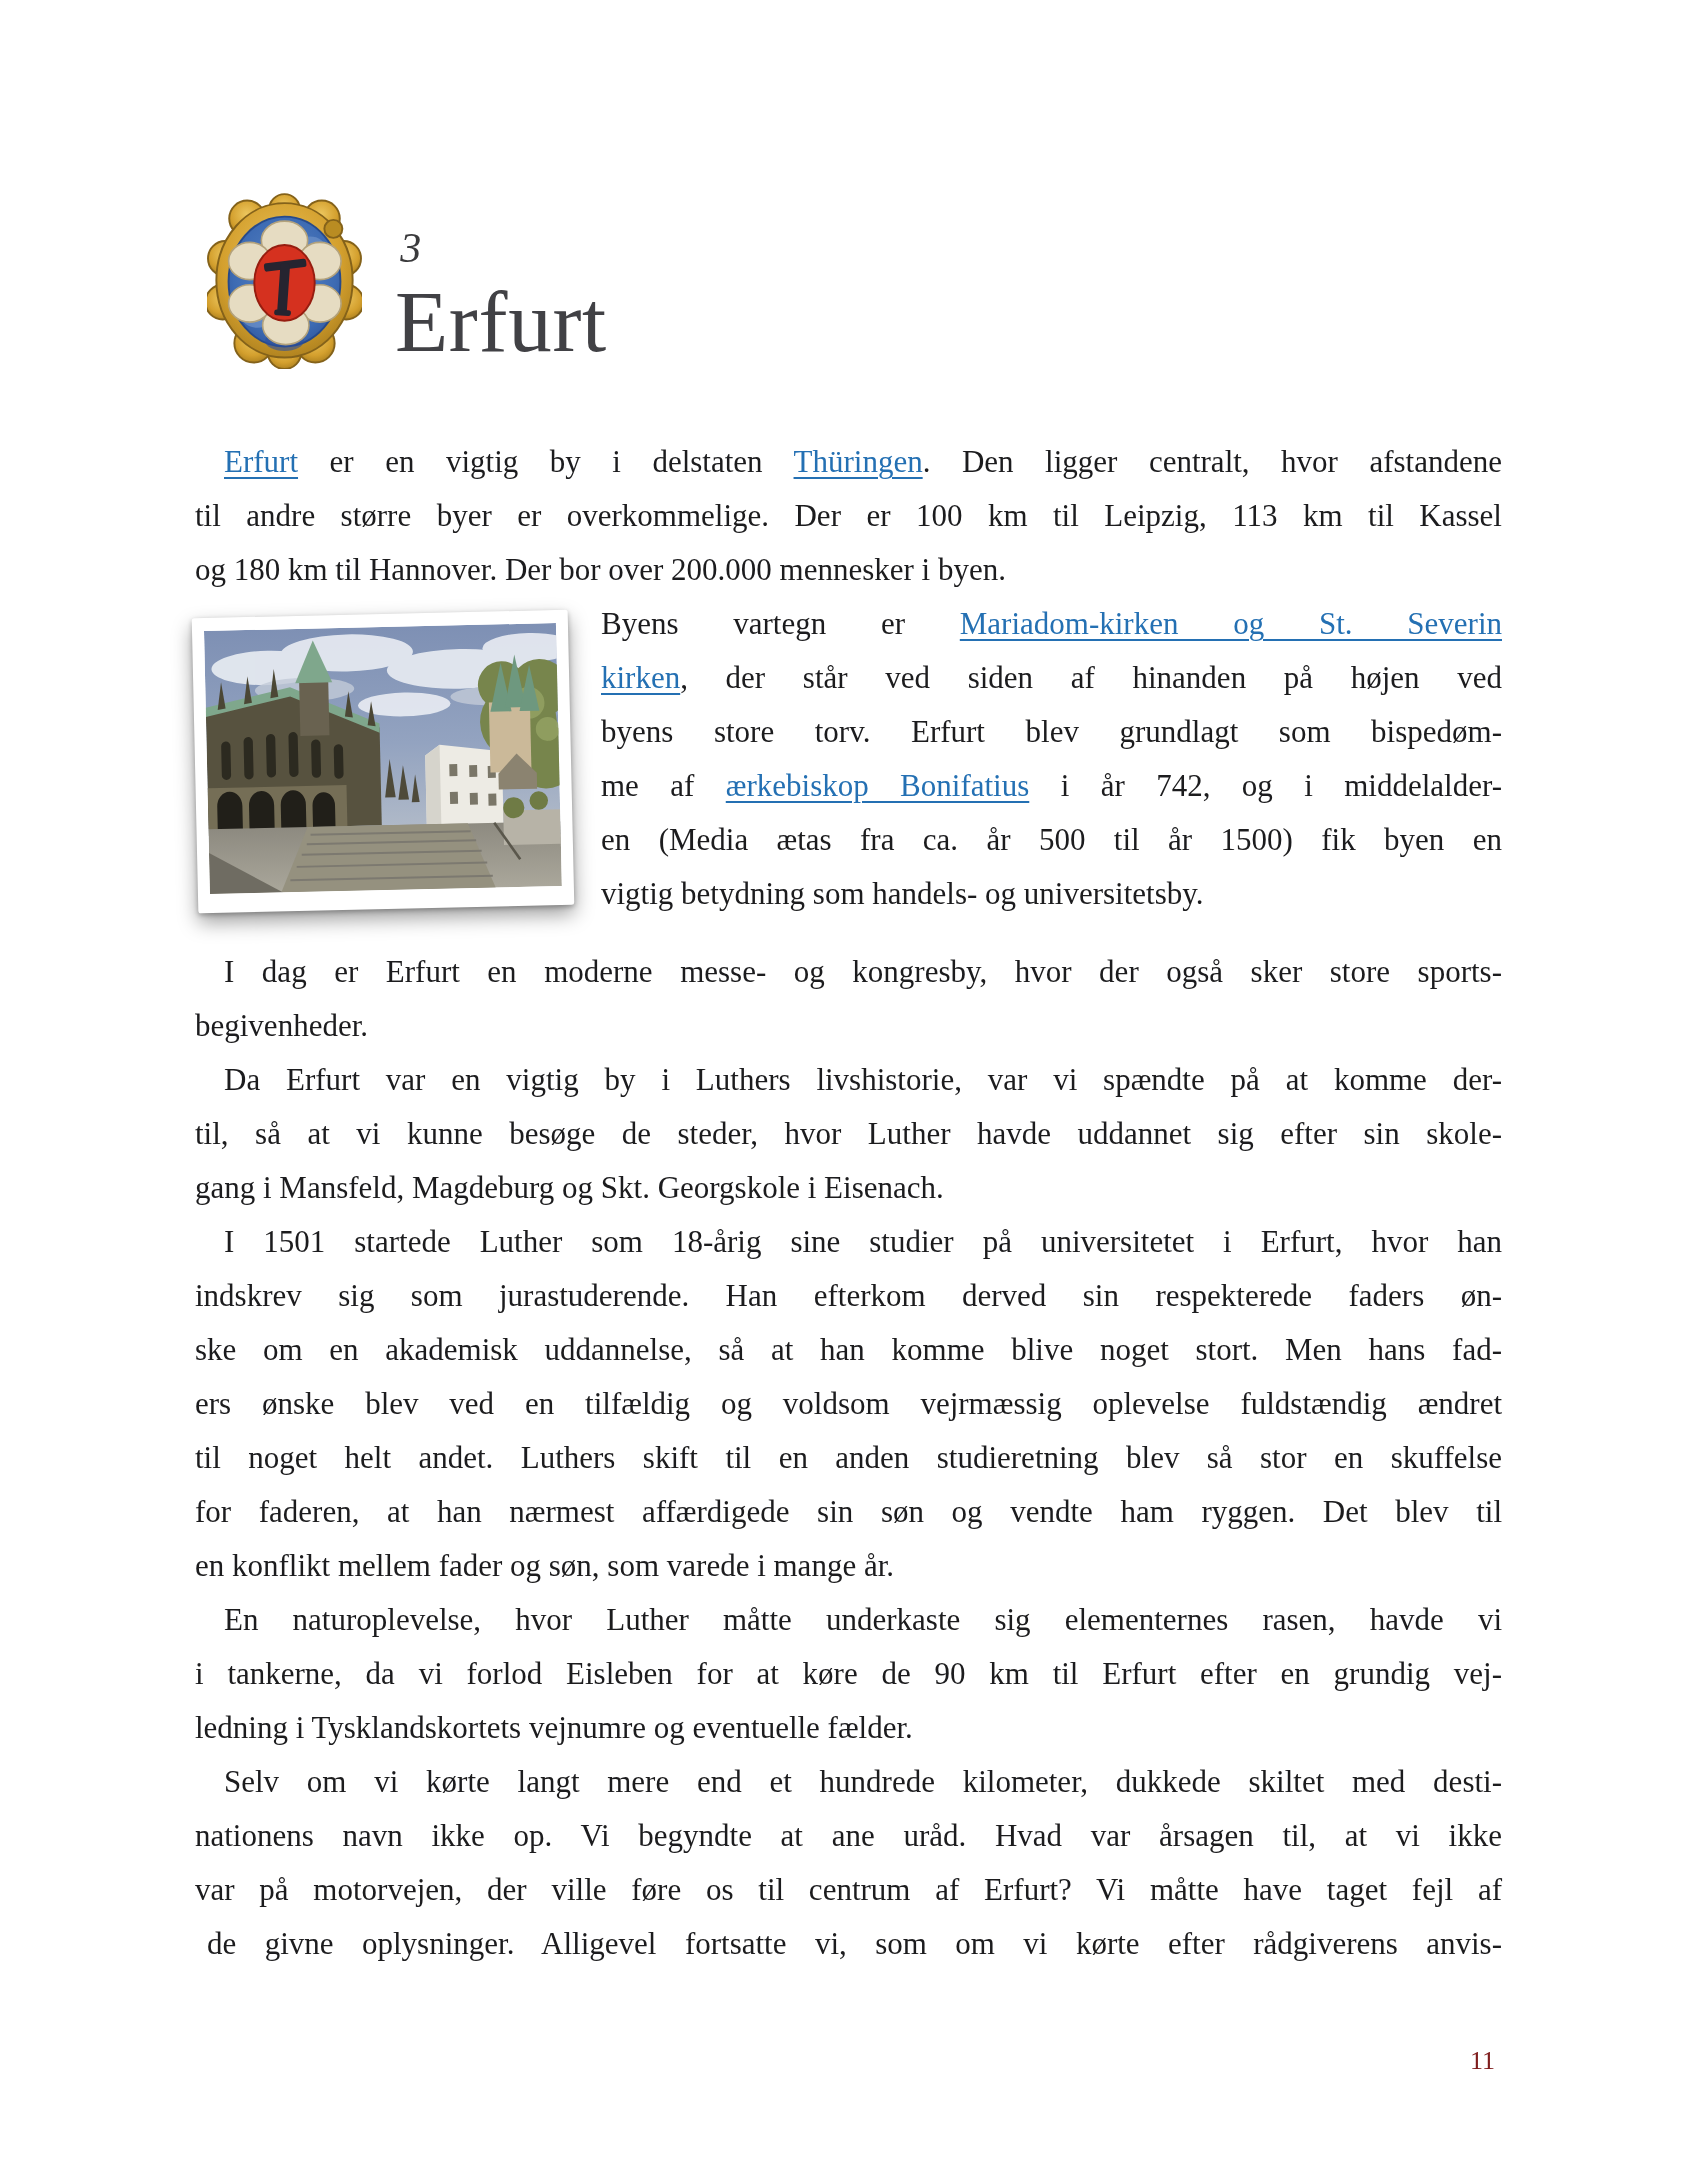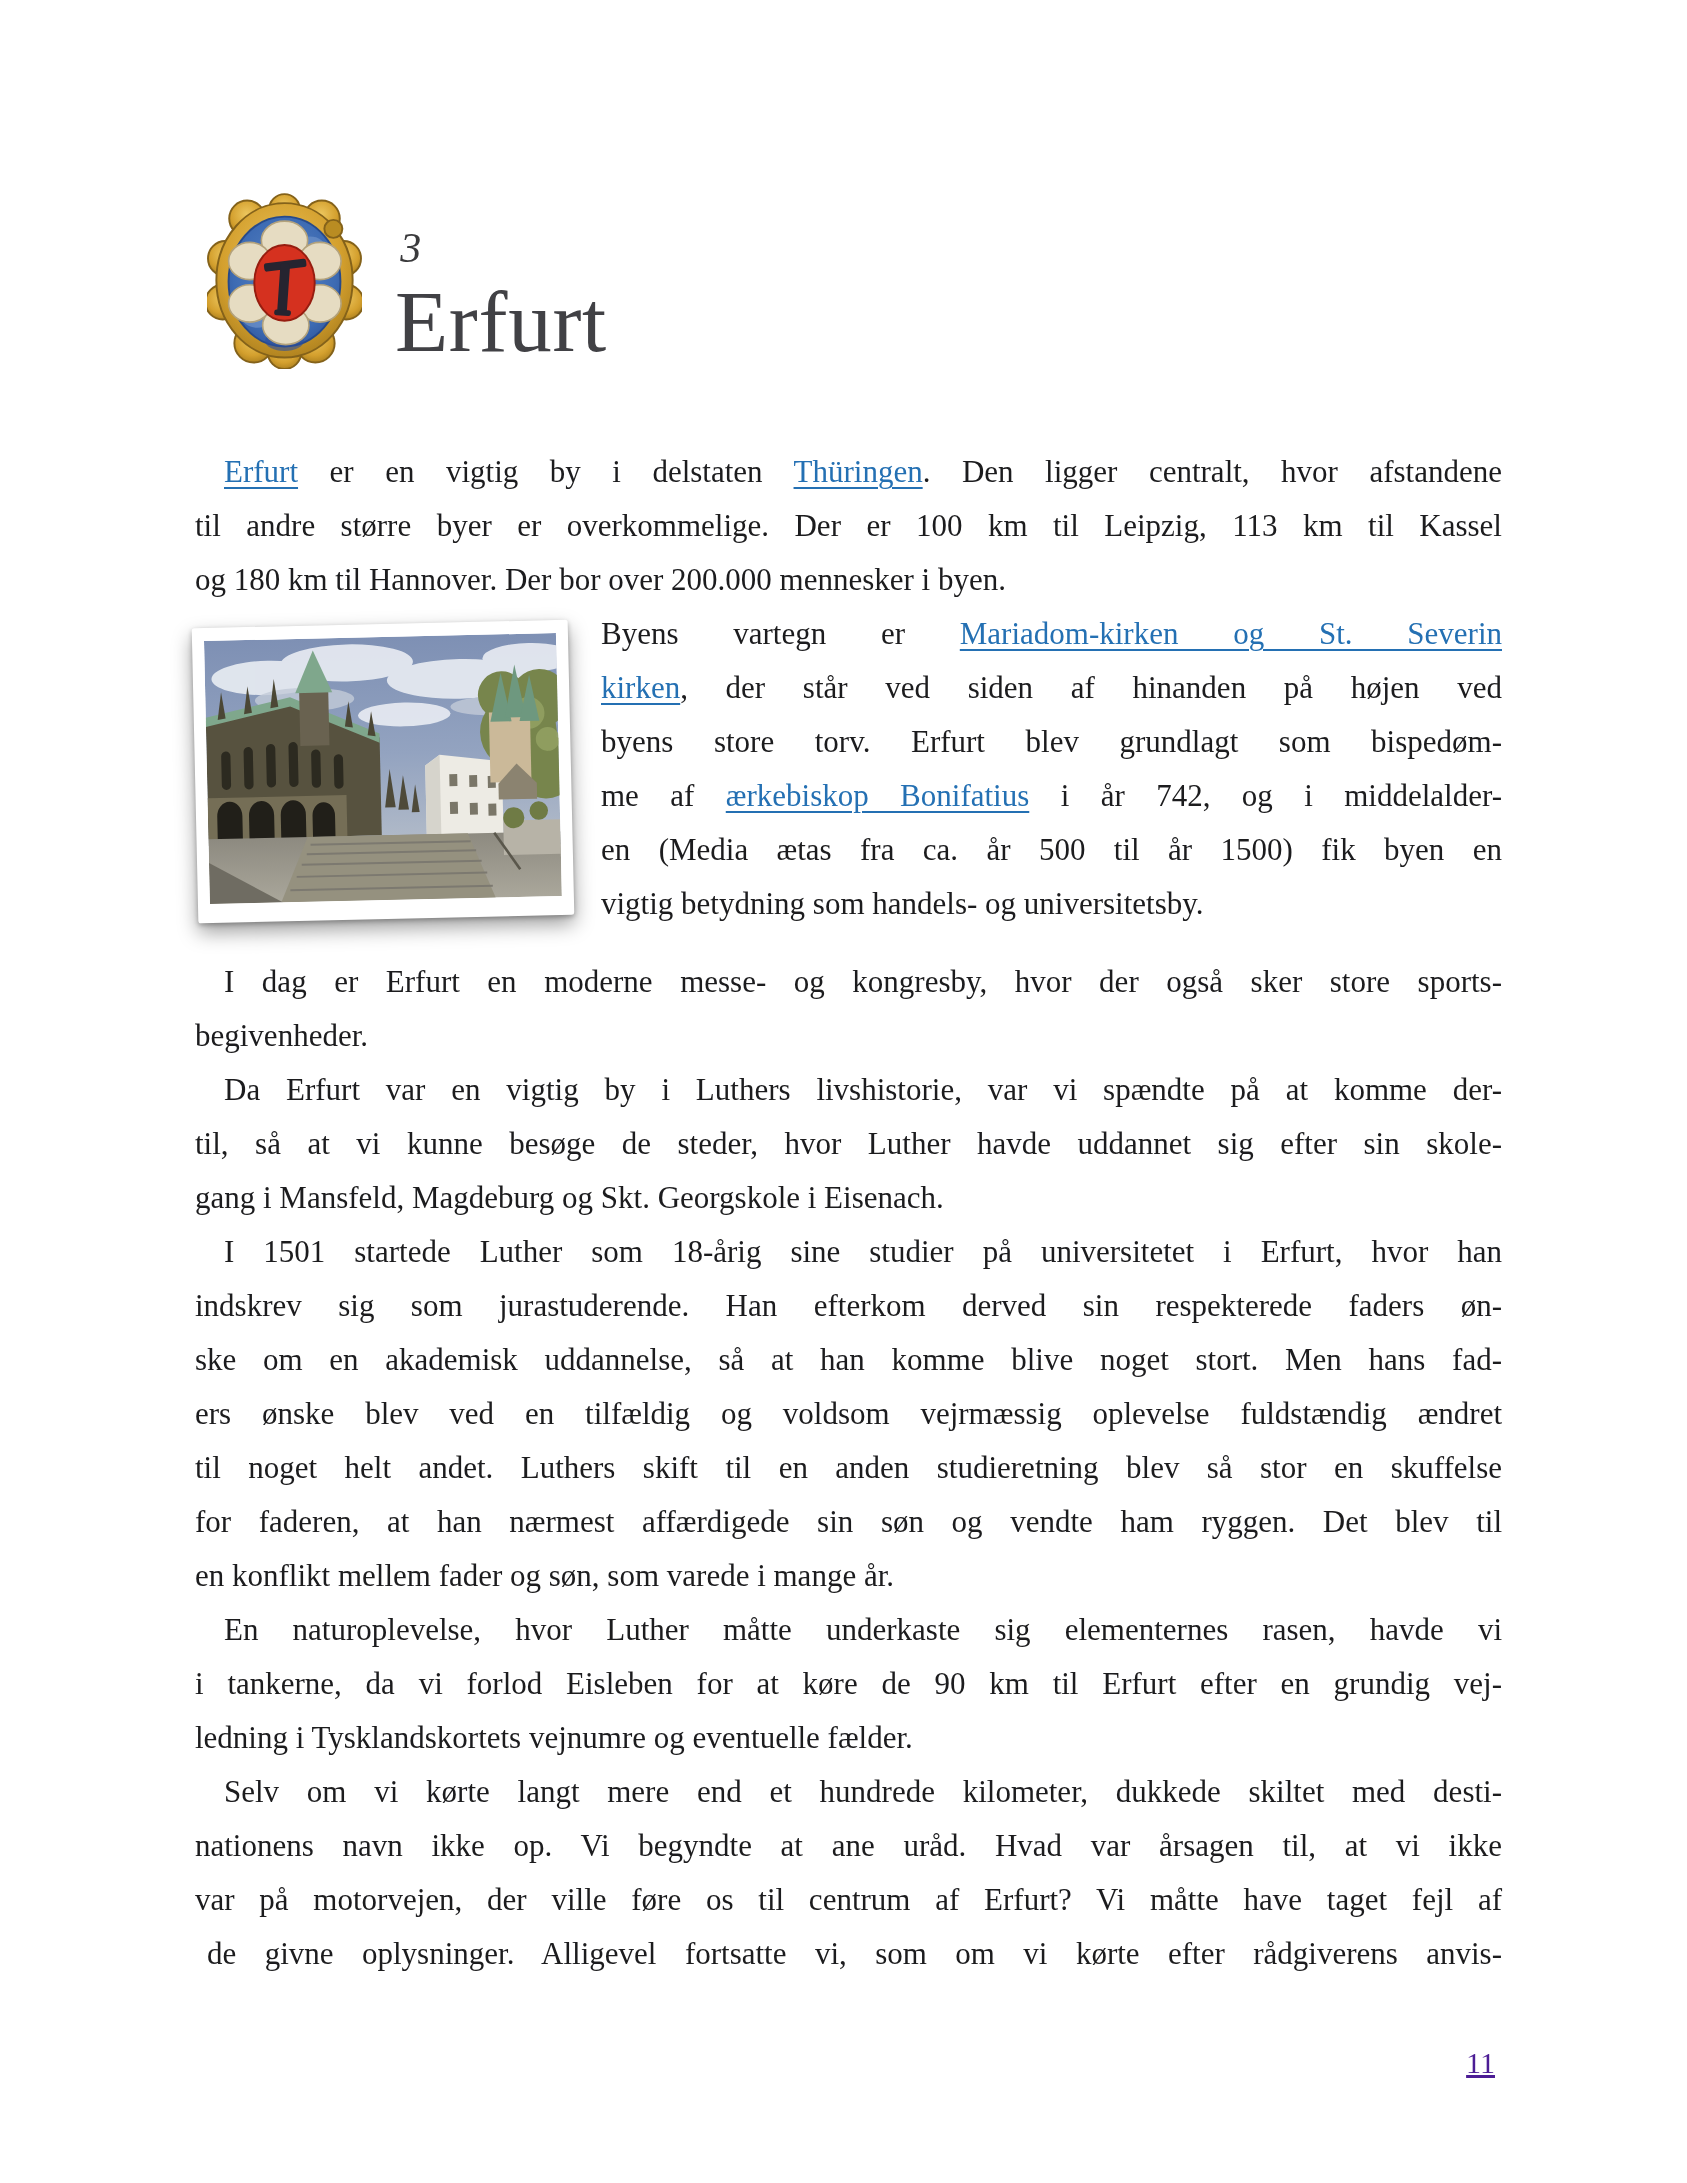--- a/index.html
+++ b/index.html
@@ -9,37 +9,37 @@
     overflow:hidden;margin:0 auto;
   }
   
   .chapter-header{position:absolute;left:195px;top:189px;display:flex;align-items:flex-start;}
   .crest{width:155px;height:180px;margin-left:12px;flex:0 0 auto;}
   .crest svg{width:100%;height:100%;display:block;}
   .chapter-titles{margin-left:33px;}
   .chapter-number{font-style:italic;font-size:42px;line-height:1;color:#3a3a3c;margin:38px 0 0 5.3px;}
   .chapter-title{font-size:87px;font-weight:400;line-height:1.05;color:#414145;margin:6.6px 0 0 0;letter-spacing:0.7px;}
   
-  .body-text{position:absolute;left:195px;top:445px;width:1307px;font-size:31px;line-height:54px;}
+  .body-text{position:absolute;left:195px;top:435px;width:1307px;font-size:31px;line-height:54px;}
   .pline{text-align:justify;text-align-last:justify;}
   .pline.indent{text-indent:29px;}
   .pline.last{text-align-last:left;}
   .pline.last.jlast{text-align-last:justify;margin-left:12px;}
   a.tlink{color:#2470b3;text-decoration:underline;text-decoration-thickness:2px;text-underline-offset:4.6px;cursor:pointer;}
   
   .photo{float:left;width:376px;margin:17px 30px 16px 0;}
   .photo-frame{
     background:#ffffff;padding:13.2px 12px 18.5px 12px;
     box-shadow:0 9.3px 20px rgba(0,0,0,0.38),0 2px 5.3px rgba(0,0,0,0.28);
     transform:rotate(-1.3deg);border-radius:2.6px;
   }
   .photo-frame svg{display:block;width:352px;height:263px;}
   .para.after-photo{clear:left;padding-top:20px;}
   
-  .page-number{position:absolute;top:2046px;right:192px;font-size:30px;color:#4c1d95;text-decoration:underline;}
+  .page-number{position:absolute;top:2046px;right:192px;font-size:26px;color:#7f1d1d;}
 </style>
 </head>
 <body>
 
 <div class="page">
 
   <header class="chapter-header">
     <div class="crest">
       <svg viewBox="0 0 240 280" aria-hidden="true">
         <defs>

